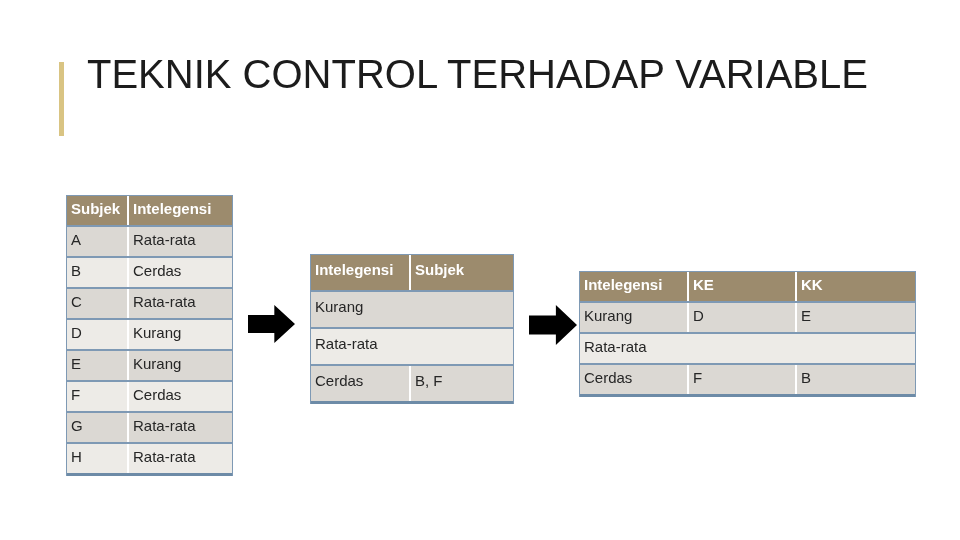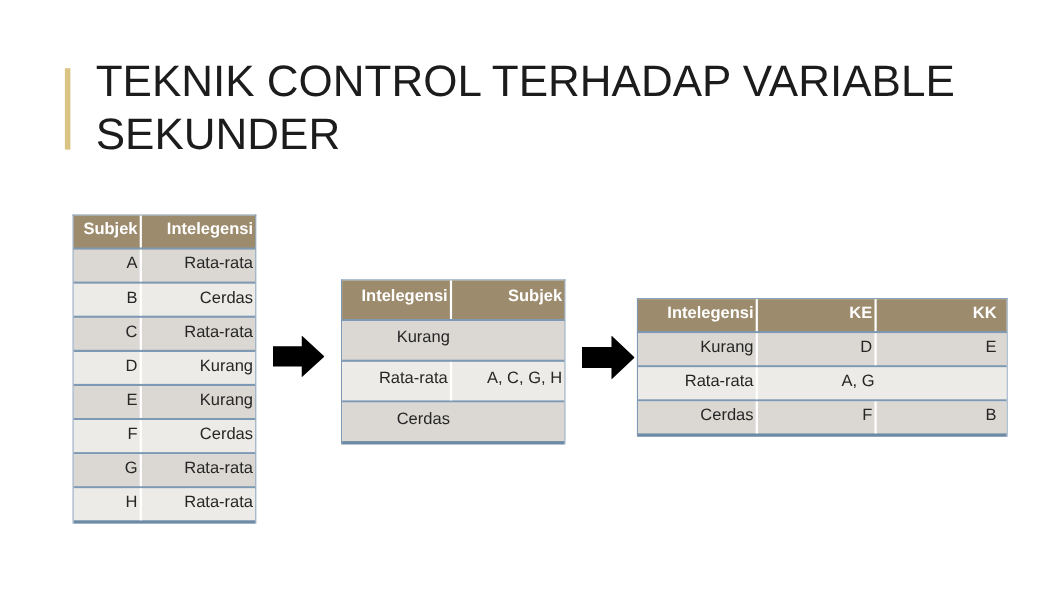--- a/index.html
+++ b/index.html
@@ -10,39 +10,39 @@
   
   .accent-bar{
     position:absolute;left:59px;top:62px;width:5px;height:74px;
     background:var(--accent-bar,#d9c483);
   }
   .title{
     position:absolute;left:87px;top:50px;margin:0;
     font-size:40px;line-height:48px;font-weight:400;letter-spacing:0px;
     color:var(--title-color,#1c1c1c);white-space:nowrap;
   }
-  .title .line{display:block;}
+  .title .line{display:block;text-align:center;}
   
   .ptable{
     position:absolute;box-sizing:border-box;
     border-left:1px solid var(--border-blue,#7e99b4);
     border-right:1px solid var(--border-blue,#7e99b4);
     border-top:1px solid var(--border-blue,#7e99b4);
     font-size:15px;color:var(--body-text,#262626);
   }
   .row{display:flex;border-bottom:2px solid var(--border-blue,#7e99b4);}
   .row.last{border-bottom:3px solid var(--border-blue-thick,#6d8ba7);}
   .row.header{
     background:var(--header-fill,#9c8b6d);color:#ffffff;font-weight:bold;
   }
   .row.dark{background:var(--row-dark,#dbd8d3);}
   .row.light{background:var(--row-light,#edebe7);}
   .cell{
     box-sizing:border-box;padding:3px 2px 0 4px;overflow:hidden;
-    border-right:2px solid #ffffff;line-height:20px;text-align:right;
+    border-right:2px solid #ffffff;line-height:20px;
   }
   .cell:last-child{border-right:none;}
   
   .t-subjects{left:66px;top:195px;width:167px;}
   .t-subjects .row{height:29px;}
   .t-subjects .c1{width:62px;}
   .t-subjects .c2{width:103px;}
   
   .t-grouped{left:310px;top:254px;width:204px;}
   .t-grouped .row.header{height:35px;}
@@ -66,21 +66,20 @@
 </style>
 </head>
 <body>
 
 <div class="slide">
 
   <div class="accent-bar"></div>
 
   <h1 class="title">
     <span class="line">TEKNIK CONTROL TERHADAP VARIABLE</span>
-    <span class="line">SEKUNDER</span>
   </h1>
 
   <div class="ptable t-subjects">
     <div class="row header">
       <div class="cell c1">Subjek</div>
       <div class="cell c2">Intelegensi</div>
     </div>
     <div class="row body dark">
       <div class="cell c1">A</div>
       <div class="cell c2">Rata-rata</div>
@@ -120,43 +119,42 @@
   <div class="ptable t-grouped">
     <div class="row header">
       <div class="cell c1">Intelegensi</div>
       <div class="cell c2">Subjek</div>
     </div>
     <div class="row body dark">
       <div class="cell c1">Kurang</div>
     </div>
     <div class="row body light">
       <div class="cell c1">Rata-rata</div>
-      <div class="cell c2">A, C, G, H</div>
     </div>
     <div class="row body dark last">
       <div class="cell c1">Cerdas</div>
+      <div class="cell c2">B, F</div>
     </div>
   </div>
 
   <div class="arrow a2"></div>
 
   <div class="ptable t-assigned">
     <div class="row header">
       <div class="cell c1">Intelegensi</div>
       <div class="cell c2">KE</div>
       <div class="cell c3">KK</div>
     </div>
     <div class="row body dark">
       <div class="cell c1">Kurang</div>
       <div class="cell c2">D</div>
       <div class="cell c3">E</div>
     </div>
     <div class="row body light">
       <div class="cell c1">Rata-rata</div>
-      <div class="cell c2">A, G</div>
     </div>
     <div class="row body dark last">
       <div class="cell c1">Cerdas</div>
       <div class="cell c2">F</div>
       <div class="cell c3">B</div>
     </div>
   </div>
 
 </div>
 

